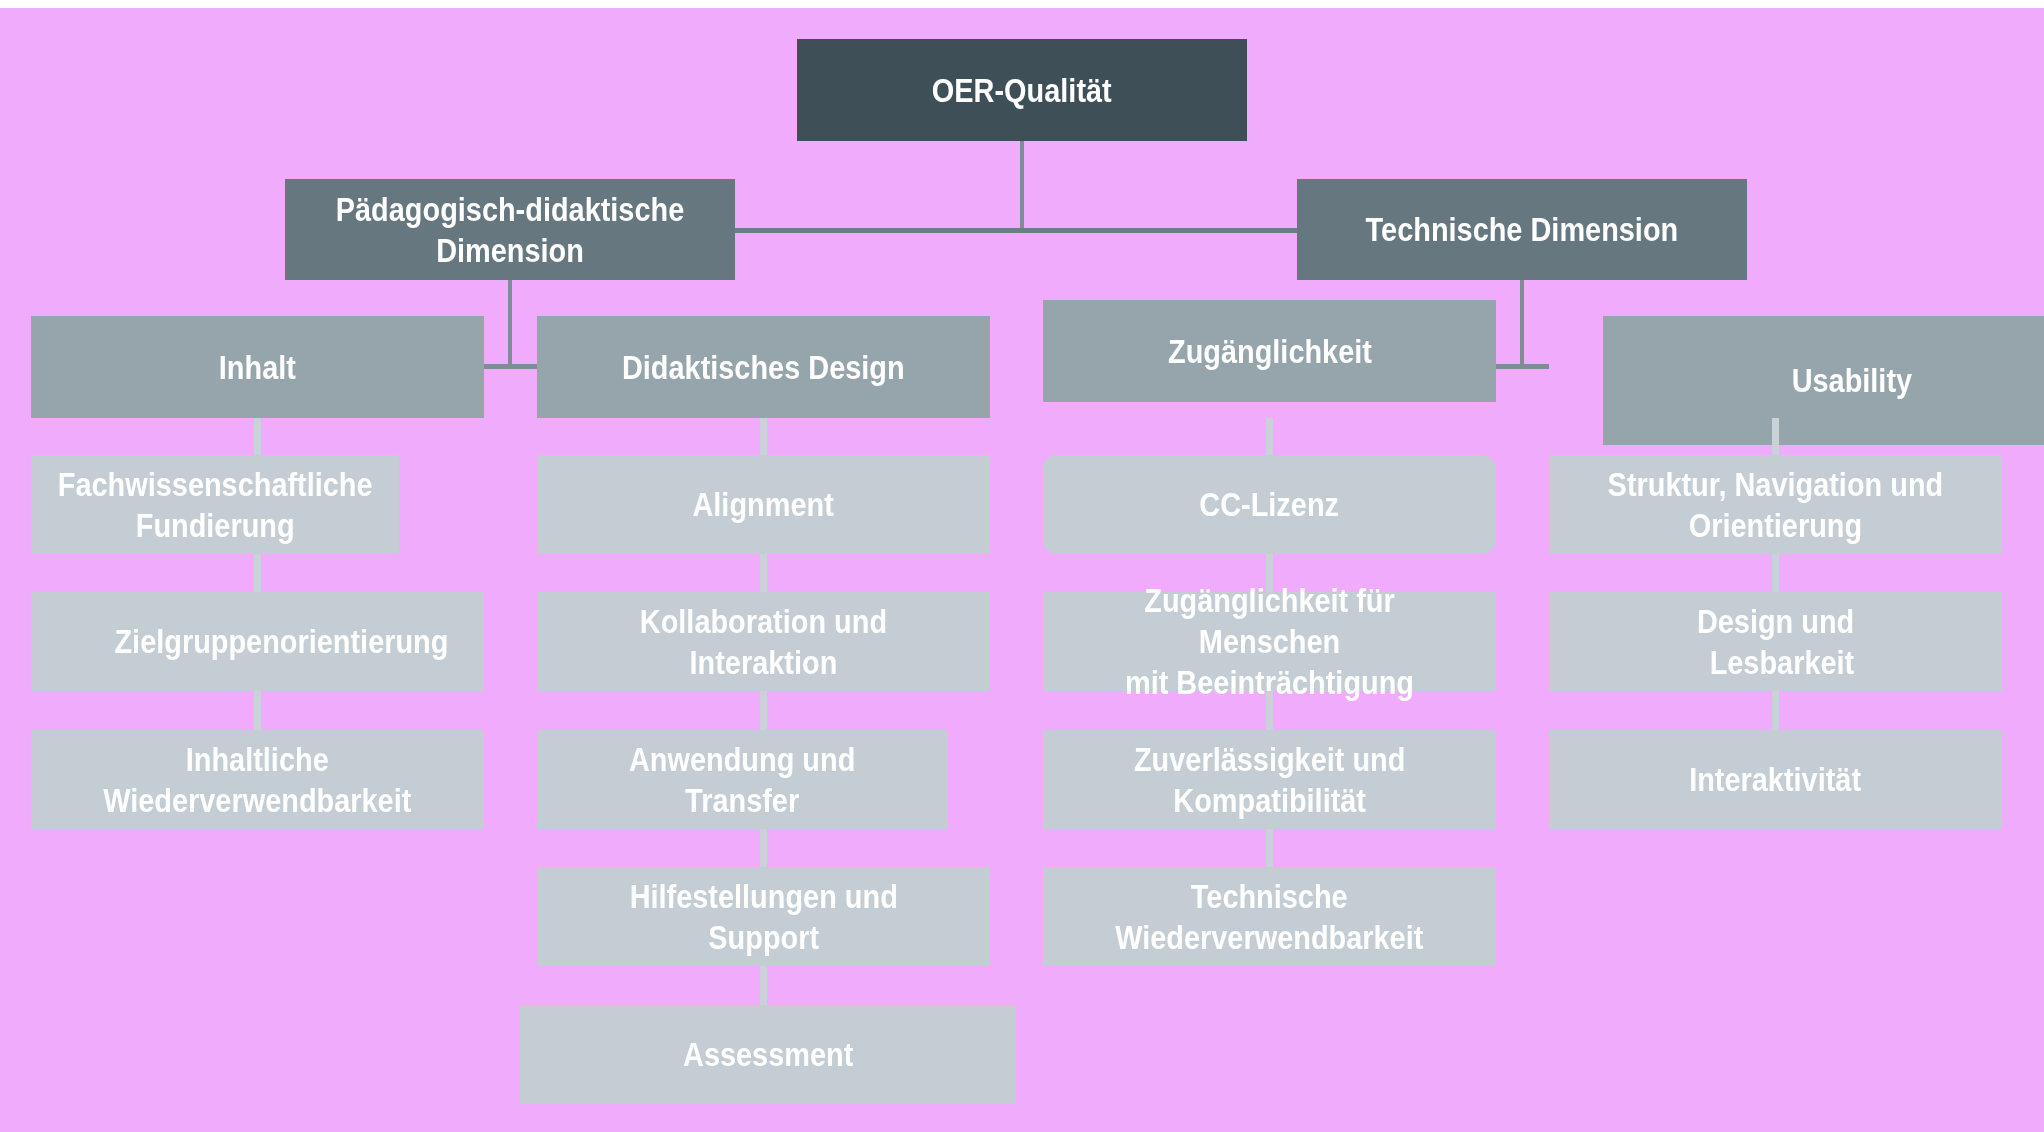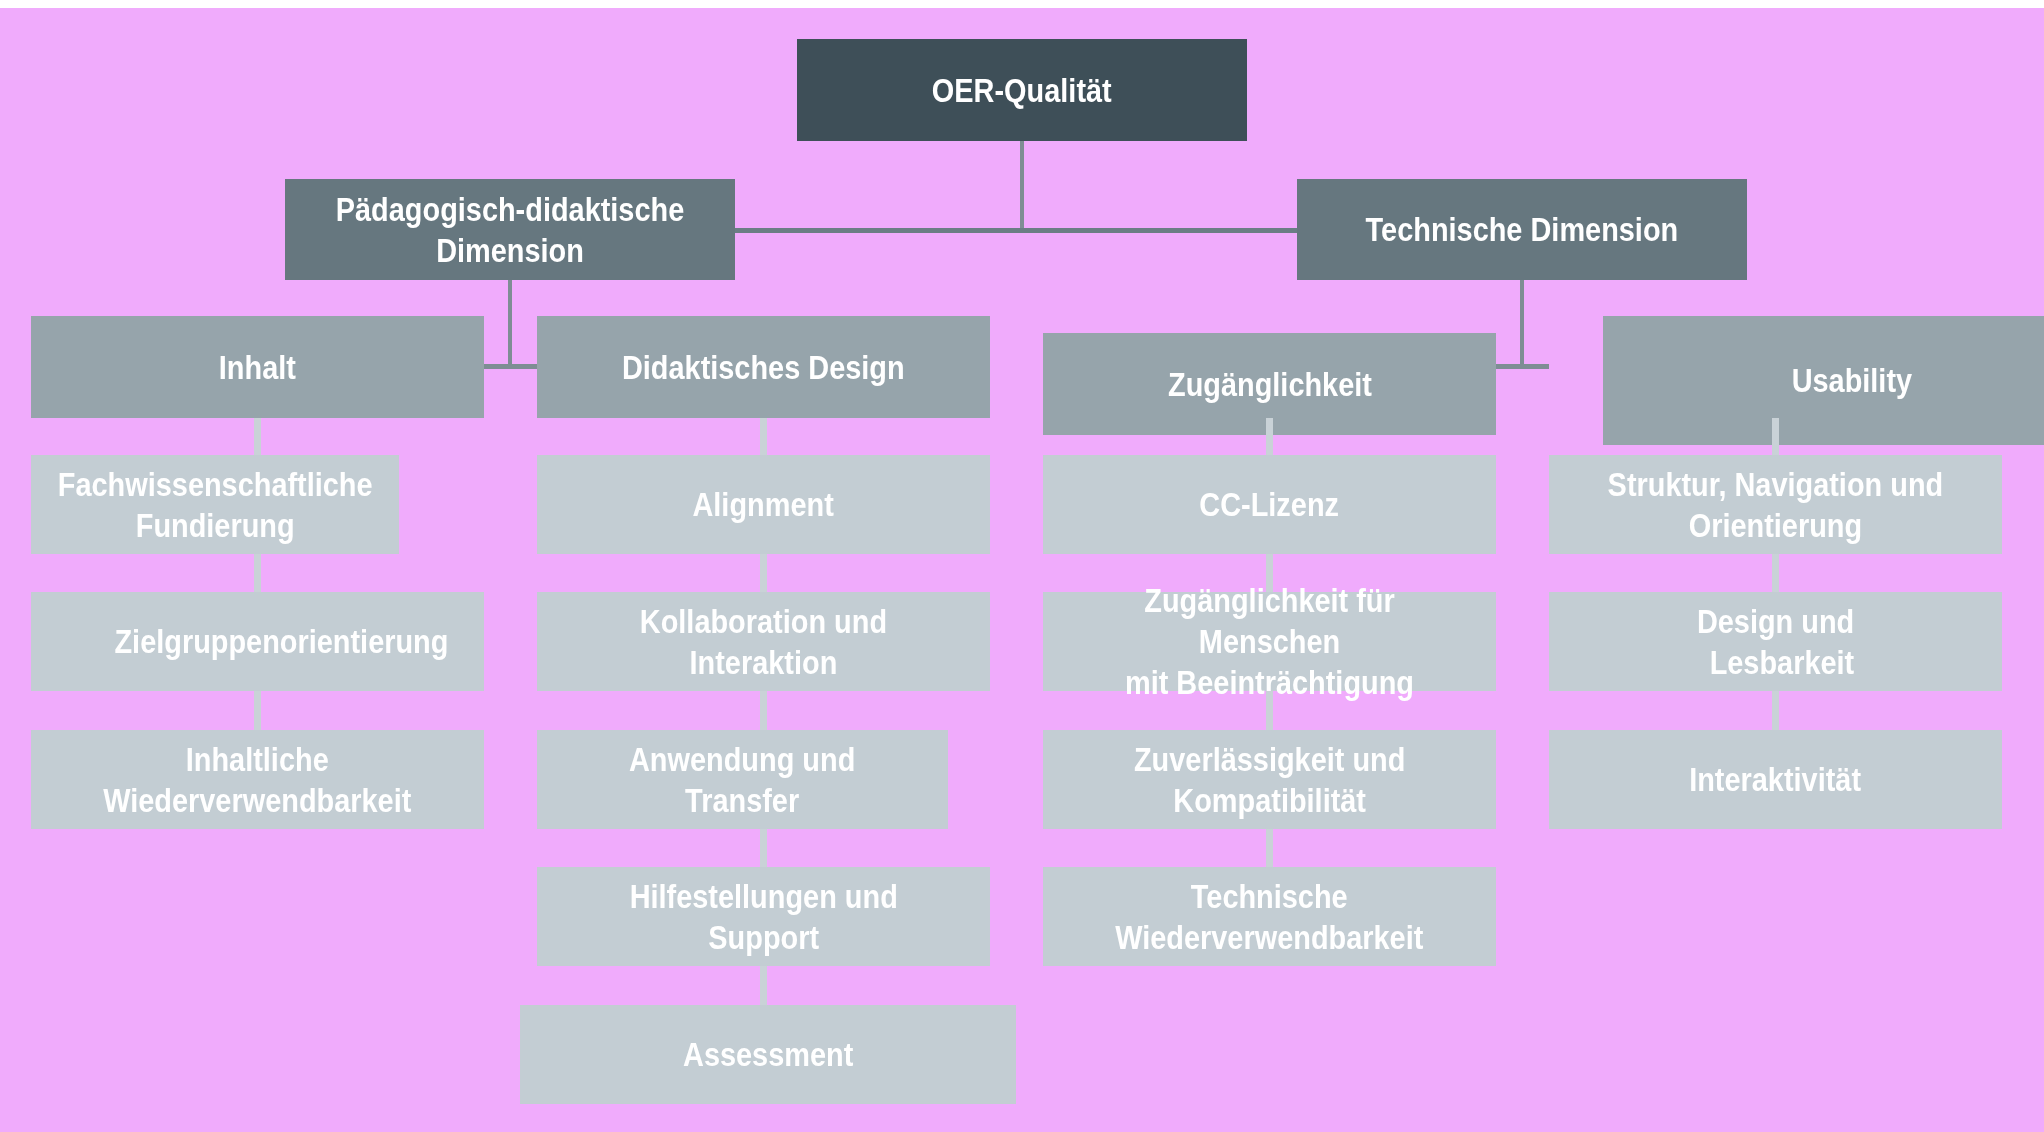--- a/index.html
+++ b/index.html
@@ -68,21 +68,21 @@
   <div class="line dark-h" style="left:484px; top:356px; width:53px;"></div>
   <div class="line dark-v" style="left:1520px; top:272px; height:89px;"></div>
   <div class="line dark-h" style="left:1496px; top:356px; width:53px;"></div>
 
   <div class="node l3" style="left:31px; top:308px; width:453px; height:102px;">
     <span class="lbl">Inhalt</span>
   </div>
   <div class="node l3" style="left:537px; top:308px; width:453px; height:102px;">
     <span class="lbl">Didaktisches Design</span>
   </div>
-  <div class="node l3" style="left:1043px; top:325px; width:453px; height:102px;">
+  <div class="node l3" style="left:1043px; top:292px; width:453px; height:102px;">
     <span class="lbl">Zugänglichkeit</span>
   </div>
   <div class="node l3" style="left:1603px; top:308px; width:453px; height:129px;padding-left:45px;">
     <span class="lbl">Usability</span>
   </div>
 
   <div class="line light-v" style="left:254px; top:410px; height:37px;"></div>
   <div class="node l4" style="left:31px; top:447px; width:368px; height:99px;">
     <span class="lbl">Fachwissenschaftliche
 Fundierung</span>
@@ -115,21 +115,21 @@
   <div class="node l4" style="left:537px; top:859px; width:453px; height:99px;">
     <span class="lbl">Hilfestellungen und
 Support</span>
   </div>
   <div class="line light-v" style="left:760px; top:958px; height:39px;"></div>
   <div class="node l4" style="left:520px; top:997px; width:496px; height:99px;">
     <span class="lbl">Assessment</span>
   </div>
 
   <div class="line light-v" style="left:1266px; top:410px; height:37px;"></div>
-  <div class="node l4" style="left:1043px; top:447px; width:453px; height:99px;">
+  <div class="node l4" style="left:1043px; top:447px; width:453px; height:99px;border-radius:14px;">
     <span class="lbl">CC-Lizenz</span>
   </div>
   <div class="line light-v" style="left:1266px; top:546px; height:38px;"></div>
   <div class="node l4" style="left:1043px; top:584px; width:453px; height:99px;">
     <span class="lbl">Zugänglichkeit für Menschen
 mit Beeinträchtigung</span>
   </div>
   <div class="line light-v" style="left:1266px; top:683px; height:39px;"></div>
   <div class="node l4" style="left:1043px; top:722px; width:453px; height:99px;">
     <span class="lbl">Zuverlässigkeit und

